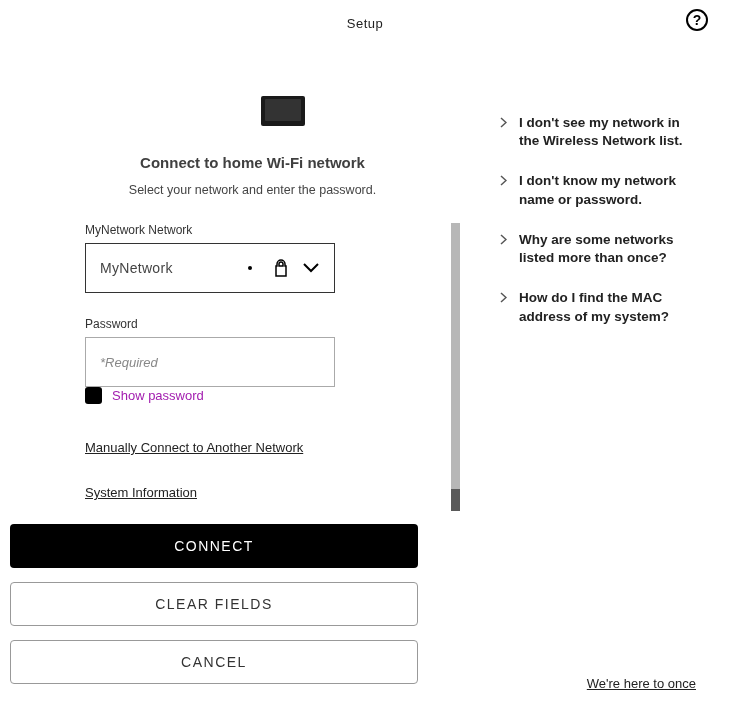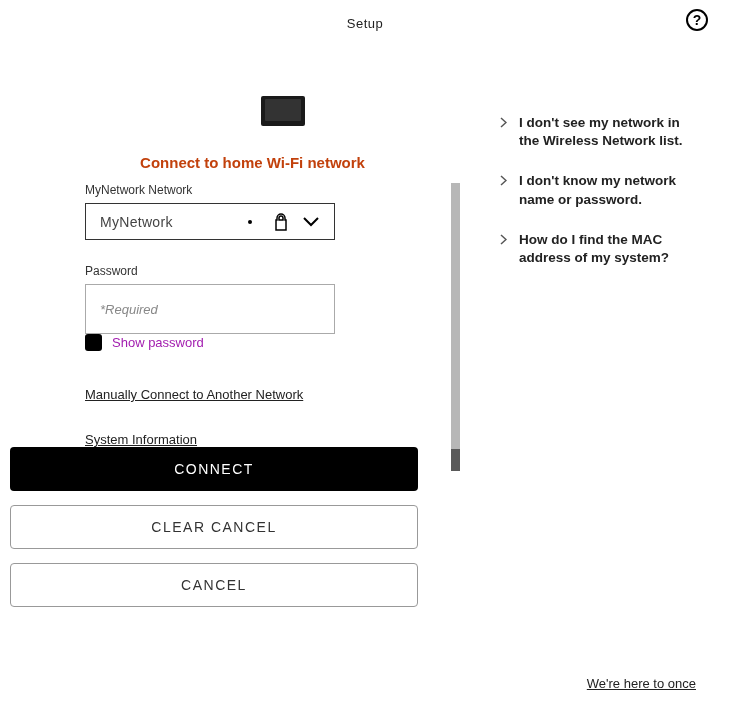--- a/index.html
+++ b/index.html
@@ -59,21 +59,21 @@
       content: '';
       position: absolute;
       top: 3px; left: 4px; right: 4px; bottom: 5px;
       background: #333;
       border-radius: 1px;
     }
     .main h2 {
       text-align: center;
       font-size: 15px;
       font-weight: bold;
-      color: #c2410c;
+      color: #404040;
       margin-bottom: 12px;
       margin-left: -60px;
     }
     .main .subtitle {
       text-align: center;
       font-size: 12.5px;
       color: #444;
       margin-bottom: 26px;
       margin-left: -60px;
     }
@@ -96,21 +96,21 @@
       height: 22px;
       background: #5a5a5a;
     }
     .field-label {
       font-size: 12px;
       color: #333;
       margin-bottom: 6px;
     }
     .dropdown {
       width: 250px;
-      height: 37px;
+      height: 50px;
       border: 1.5px solid #333;
       display: flex;
       align-items: center;
       padding: 0 14px;
       cursor: pointer;
       margin-bottom: 24px;
     }
     .dropdown-text {
       flex: 1;
       font-size: 14px;
@@ -169,20 +169,21 @@
     }
     .link {
       font-size: 13px;
       color: #222;
       text-decoration: underline;
       cursor: pointer;
       display: block;
     }
     .link.first { margin-bottom: 30px; }
     .buttons {
+      margin-top: 24px;
       margin-left: -75px;
       width: 408px;
     }
     .btn {
       width: 100%;
       height: 44px;
       border-radius: 4px;
       font-size: 14px;
       letter-spacing: 1.5px;
       cursor: pointer;
@@ -242,20 +243,21 @@
 
 <div class="header">
   <span class="header-title">Setup</span>
   <div class="help-icon">?</div>
 </div>
 
 <div class="content">
   <div class="main">
     <div class="speaker"></div>
     <h2>Connect to home Wi-Fi network</h2>
+    <div class="subtitle">Select your network and enter the password.</div>
 
     <div class="form-section">
       <div class="form-scrollbar">
         <div class="form-scrollbar-inner"></div>
       </div>
 
       <div class="field-label">MyNetwork Network</div>
       <div class="dropdown">
         <span class="dropdown-text">MyNetwork</span>
         <span class="dot"></span>
@@ -278,21 +280,21 @@
         <div class="checkbox"></div>
         <span class="checkbox-label">Show password</span>
       </div>
 
       <a class="link first">Manually Connect to Another Network</a>
       <a class="link">System Information</a>
     </div>
 
     <div class="buttons">
       <div class="btn btn-primary">CONNECT</div>
-      <div class="btn btn-secondary">CLEAR CANCEL</div>
+      <div class="btn btn-secondary">CLEAR FIELDS</div>
       <div class="btn btn-secondary">CANCEL</div>
     </div>
   </div>
 
   <div class="sidebar">
     <div class="faq-item">
       <span class="faq-chevron">
         <svg viewBox="0 0 7 11">
             <path d="M1 1l5 4.5L1 10" fill="none" stroke="#555" stroke-width="1.5"></path>
           </svg>
@@ -306,18 +308,26 @@
           </svg>
       </span>
       <span class="faq-text">I don't know my network name or password.</span>
     </div>
     <div class="faq-item">
       <span class="faq-chevron">
         <svg viewBox="0 0 7 11">
             <path d="M1 1l5 4.5L1 10" fill="none" stroke="#555" stroke-width="1.5"></path>
           </svg>
       </span>
+      <span class="faq-text">Why are some networks listed more than once?</span>
+    </div>
+    <div class="faq-item">
+      <span class="faq-chevron">
+        <svg viewBox="0 0 7 11">
+            <path d="M1 1l5 4.5L1 10" fill="none" stroke="#555" stroke-width="1.5"></path>
+          </svg>
+      </span>
       <span class="faq-text">How do I find the MAC address of my system?</span>
     </div>
   </div>
 </div>
 
 <a class="help-link">We're here to once</a>
 
 </body></html>

